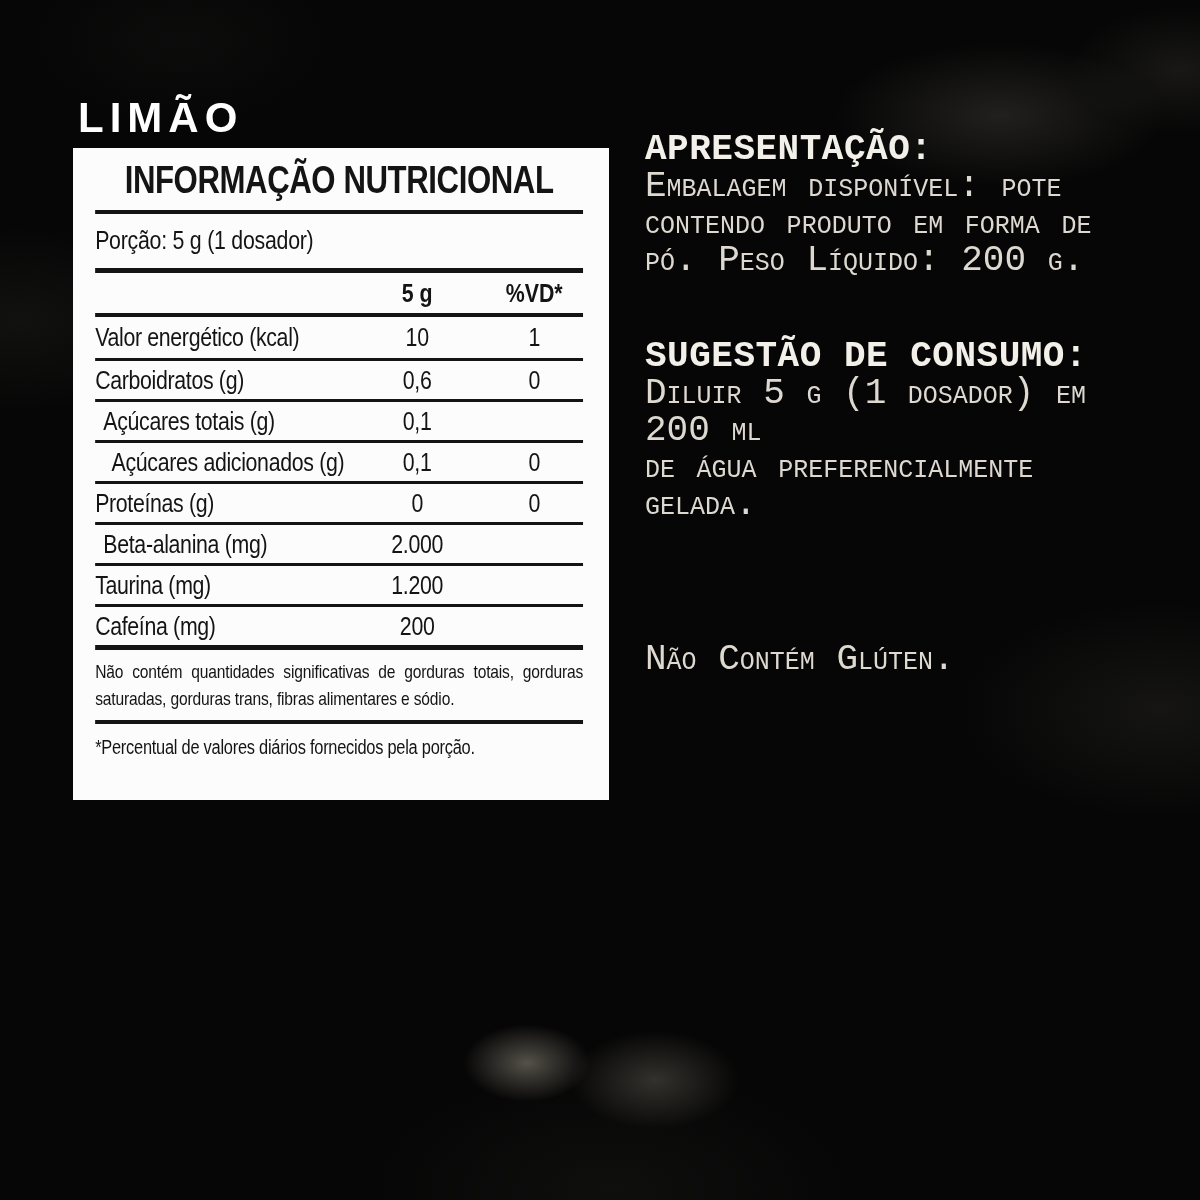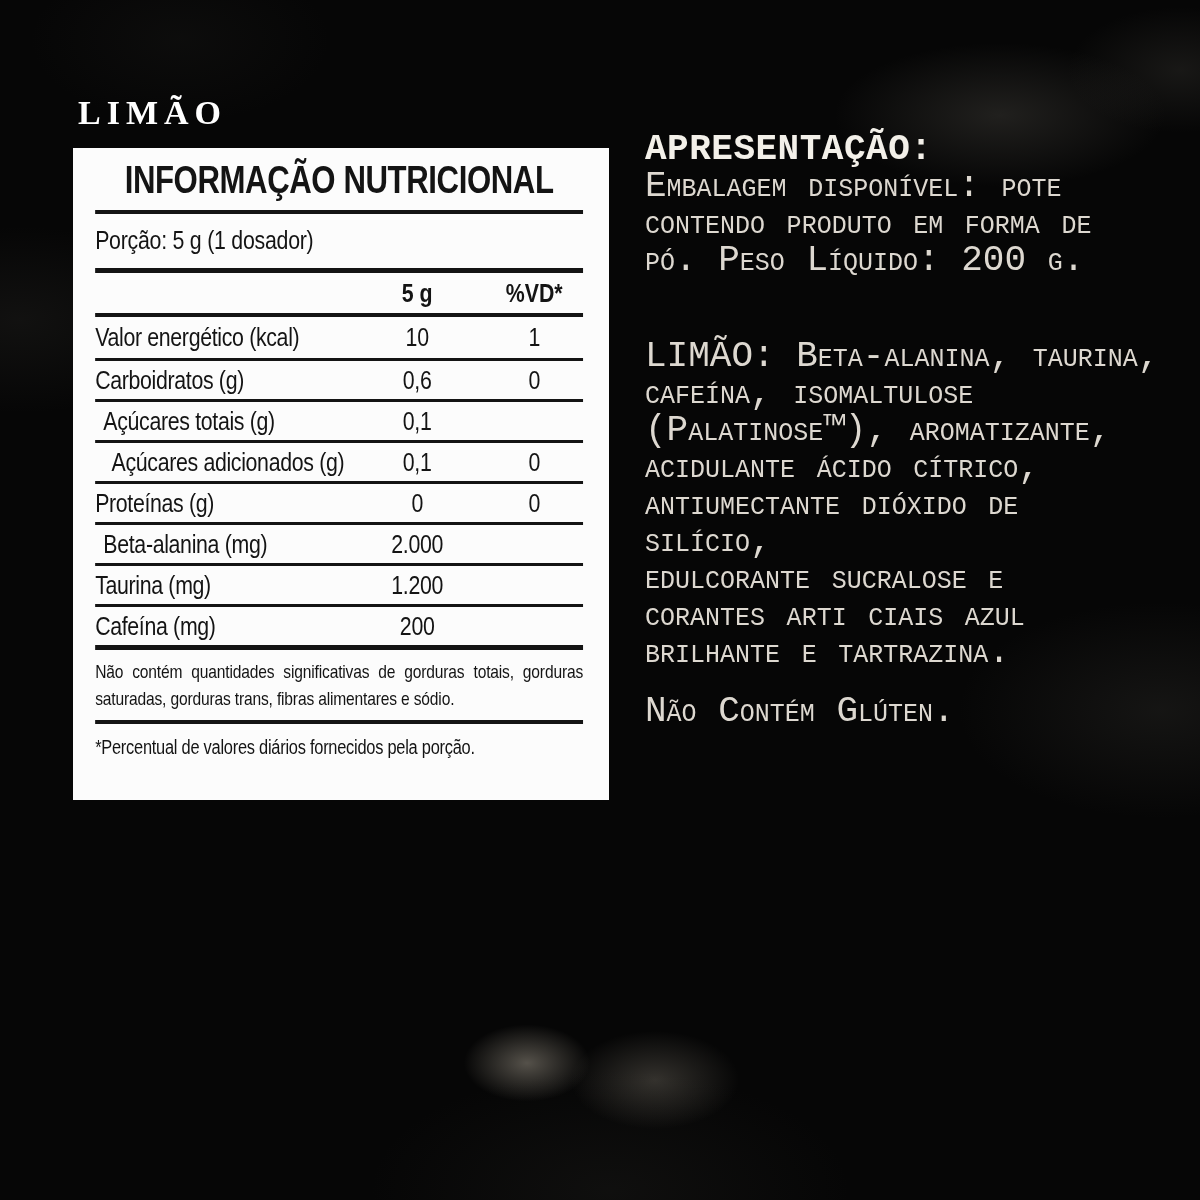--- a/index.html
+++ b/index.html
@@ -13,22 +13,22 @@
       radial-gradient(160px 90px at 1180px 70px, rgba(90,87,80,0.22), rgba(90,87,80,0) 70%),
       radial-gradient(280px 150px at 1160px 710px, rgba(82,80,74,0.20), rgba(82,80,74,0) 72%),
       radial-gradient(240px 130px at 20px 320px, rgba(78,76,70,0.16), rgba(78,76,70,0) 72%),
       radial-gradient(320px 160px at 610px 1190px, rgba(72,70,64,0.14), rgba(72,70,64,0) 75%),
       radial-gradient(200px 110px at 180px 40px, rgba(70,68,63,0.10), rgba(70,68,63,0) 75%),
       #060606;
   }
   
   .flavor{
     position:absolute; left:78px; top:94px;
-    font-family:Liberation Serif, serif; font-weight:bold;
-    font-size:34px; letter-spacing:6px; color:#ffffff;
+    font-family:Liberation Sans, sans-serif; font-weight:bold;
+    font-size:42px; letter-spacing:6px; color:#ffffff;
   }
   
   .card{
     position:absolute; left:73px; top:148px; width:536px; height:652px;
     background:#fcfcfc; color:#141414; overflow:hidden;
     font-family:"Liberation Sans", sans-serif;
   }
   .squeeze{
     width:649px; transform:scaleX(0.82); transform-origin:0 0;
     padding:10px 27px 0 27px;
@@ -138,30 +138,28 @@
   </section>
 
   <aside class="info-col">
 
     <p class="section">
       <span class="sec-heading blockh">APRESENTAÇÃO:</span><span class="sec-body">Embalagem disponível: pote
 contendo produto em forma de
 pó. Peso Líquido: 200 g.</span>
     </p>
 
+    <p class="section">
+      <span class="sec-heading blockh">SUGESTÃO DE CONSUMO:</span><span class="sec-body">Diluir 5 g (1 dosador) em 200 ml
+de água preferencialmente
+gelada.</span>
+    </p>
 
 
     <p class="section">
-      <span class="sec-body">LIMÃO: Beta-alanina, taurina,
-cafeína, isomaltulose
-(Palatinose™), aromatizante,
-acidulante ácido cítrico,
-antiumectante dióxido de silício,
-edulcorante sucralose e
-corantes arti ciais azul
-brilhante e tartrazina.</span>
+      
     </p>
 
     <p class="section gluten">Não Contém Glúten.</p>
 
   </aside>
 
 </div>
 
 </body></html>

